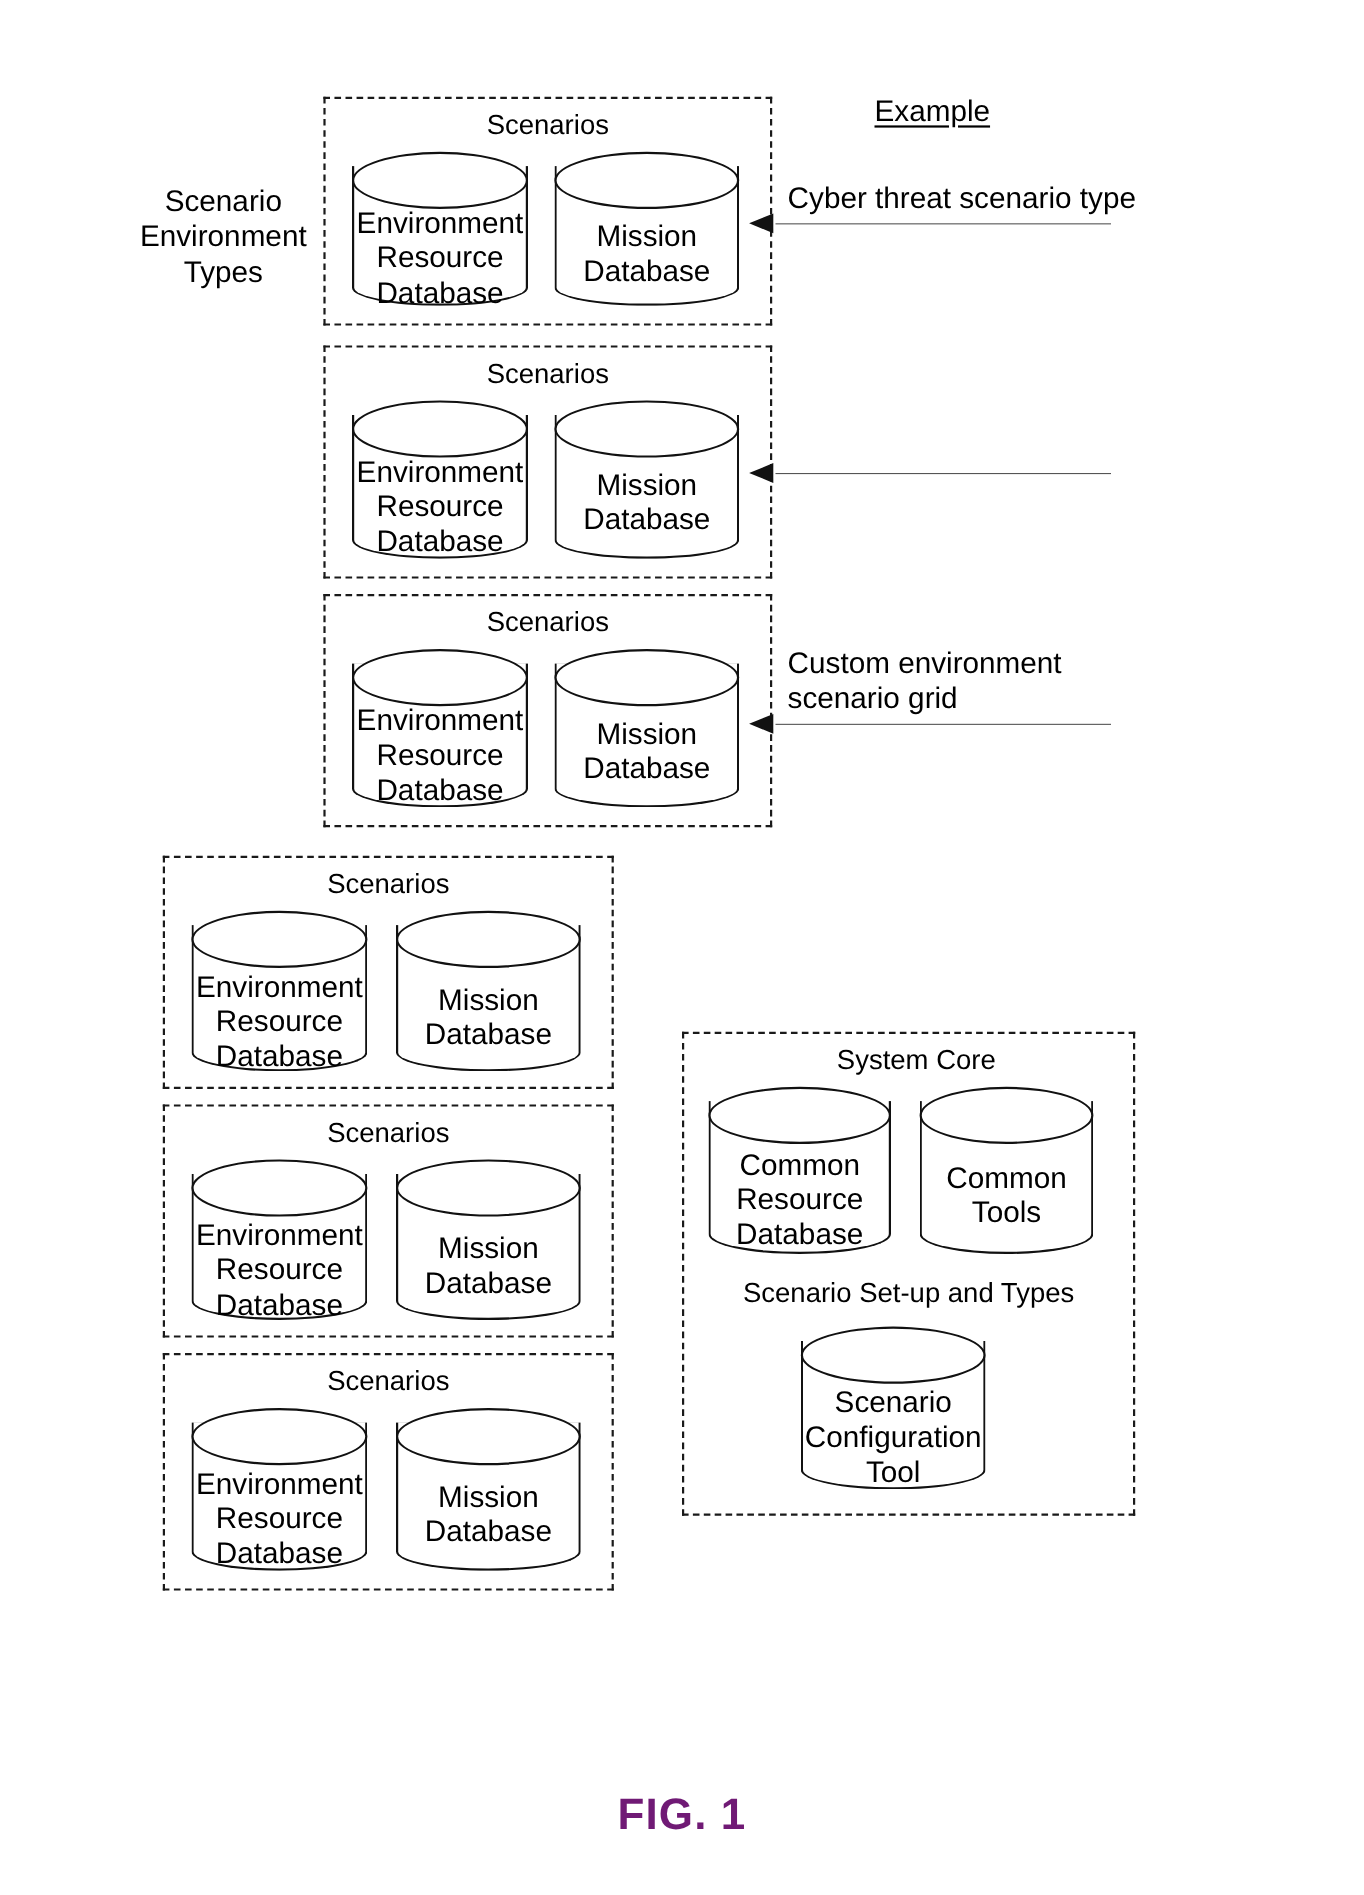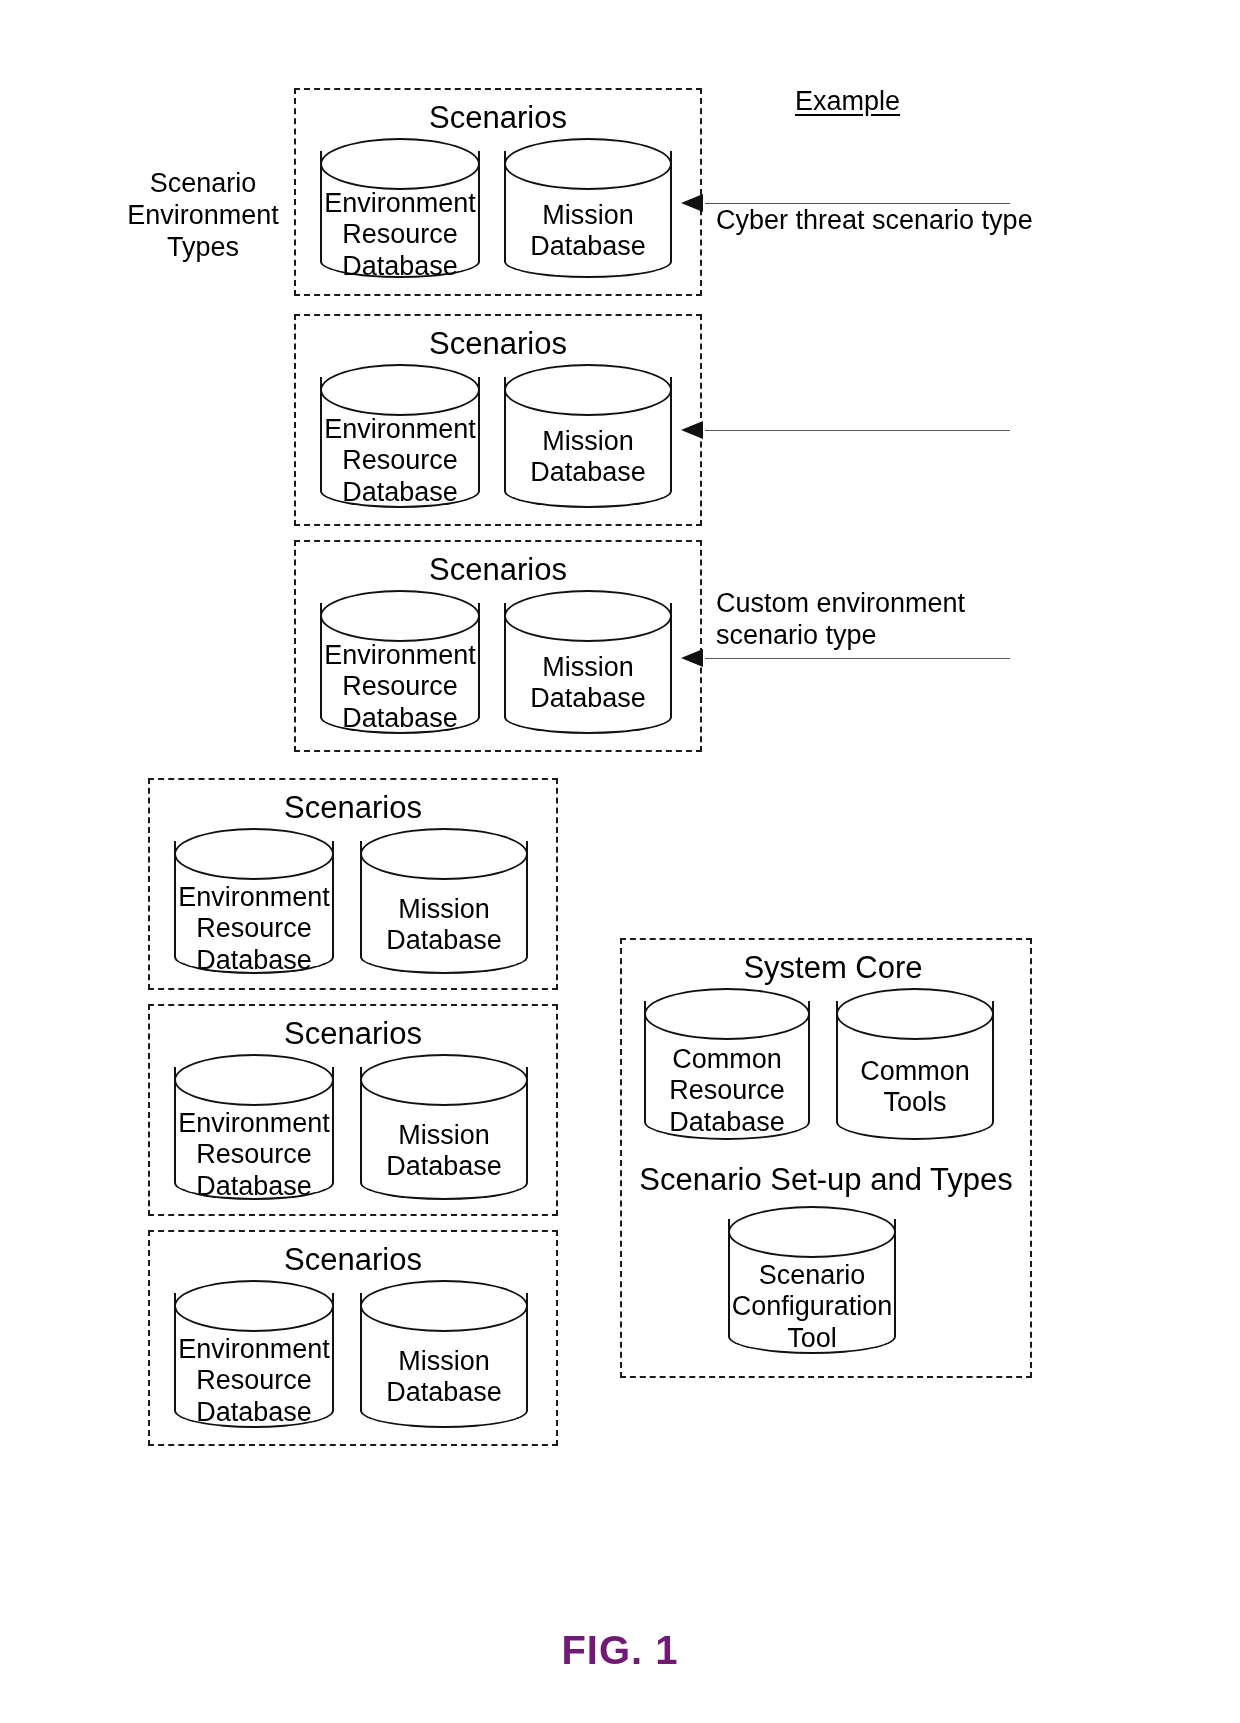--- a/index.html
+++ b/index.html
@@ -25,21 +25,21 @@
     border: 2px dashed #1a1a1a;
     box-sizing: border-box;
     background: transparent;
   }
 
   .box-title {
     position: absolute;
     left: 0;
     right: 0;
     text-align: center;
-    font-size: 31px;
+    font-size: 25px;
     line-height: 1;
     white-space: nowrap;
     color: #000;
   }
 
   .plain-label {
     position: absolute;
     font-size: 27px;
     line-height: 1.18;
     color: #000;
@@ -146,21 +146,21 @@
     <div class="cyl" style="left:208px; top:48px; width:168px; height:140px;">
       <div class="body"></div>
       <div class="top"></div>
       <div class="cyl-text" style="top:62px;">Mission
 Database</div>
     </div>
   </div>
 
   <div class="ptr-line" style="left:705px; top:203px; width:305px;"></div>
   <div class="ptr-head" style="left:681px; top:194px;"></div>
-  <div class="plain-label" style="left:716px; top:165px;margin-top:40px;">Cyber threat scenario type</div>
+  <div class="plain-label" style="left:716px; top:165px;">Cyber threat scenario type</div>
 
   <div class="dashed-box" style="left:294px; top:314px; width:408px; height:212px;">
     <div class="box-title" style="top:12px;">Scenarios</div>
 
     <div class="cyl" style="left:24px; top:48px; width:160px; height:144px;">
       <div class="body"></div>
       <div class="top"></div>
       <div class="cyl-text">Environment
 Resource
 Database</div>
@@ -192,21 +192,21 @@
       <div class="body"></div>
       <div class="top"></div>
       <div class="cyl-text" style="top:62px;">Mission
 Database</div>
     </div>
   </div>
 
   <div class="ptr-line" style="left:705px; top:658px; width:305px;"></div>
   <div class="ptr-head" style="left:681px; top:649px;"></div>
   <div class="plain-label" style="left:716px; top:588px;">Custom environment
-scenario type</div>
+scenario grid</div>
 
   <div class="dashed-box" style="left:148px; top:778px; width:410px; height:212px;">
     <div class="box-title" style="top:12px;">Scenarios</div>
 
     <div class="cyl" style="left:24px; top:48px; width:160px; height:146px;">
       <div class="body"></div>
       <div class="top"></div>
       <div class="cyl-text" style="top:54px;">Environment
 Resource
 Database</div>

